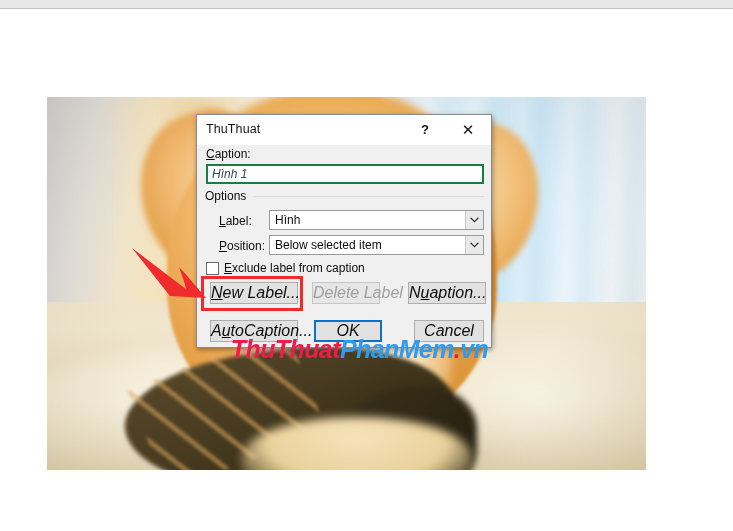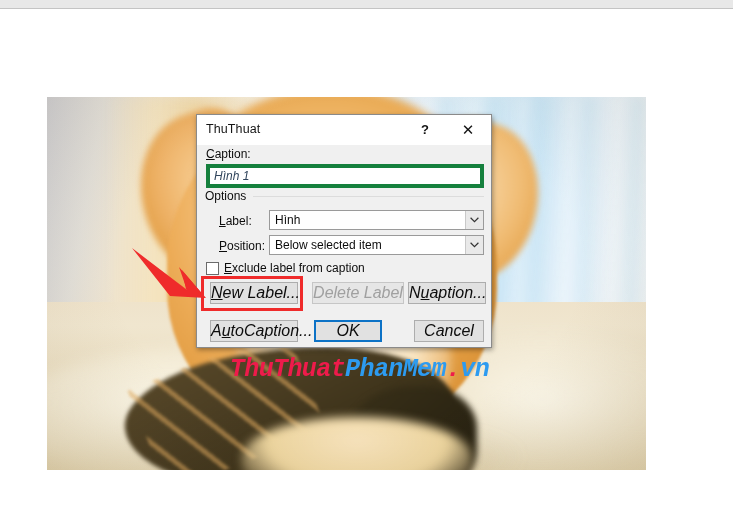--- a/index.html
+++ b/index.html
@@ -253,21 +253,21 @@
   }
   .fld-label u { text-decoration: underline; }
 
   #lbl-caption { left: 9px; top: 32px; }
 
   #caption-input {
     position: absolute;
     left: 9px; top: 49px;
     width: 278px; height: 20px;
     background: #ffffff;
-    border: 4px solid #15803d;
+    border: 2px solid #15803d;
     box-sizing: border-box;
     font-family: "Liberation Sans", sans-serif;
     font-size: 12px;
     font-style: italic;
     color: #31455c;
     padding: 8px 4px;
     line-height: 18px;
     outline: none;
   }
 
@@ -349,21 +349,21 @@
     height: 22px;
     line-height: 20px;
     white-space: nowrap;
     cursor: default;
     font-style: italic;
   }
   .btn.disabled { color: #a0a0a0; background: #e6e6e6; border-color: #c6c6c6; }
   .btn.default-btn { border: 2px solid #0c72c6; line-height: 18px; }
 
   #btn-new-label   { left: 13px;  top: 167px; width: 88px; }
-  #btn-delete-label{ left: 115px; top: 167px; width: 92px; text-align: center; }
+  #btn-delete-label{ left: 115px; top: 167px; width: 68px; text-align: center; }
   #btn-numbering   { left: 211px; top: 167px; width: 78px; }
   #btn-autocaption { left: 13px;  top: 205px; width: 88px; }
   #btn-ok          { left: 117px; top: 205px; width: 68px; }
   #btn-cancel      { left: 217px; top: 205px; width: 70px; }
 
   
   #highlight-new-label {
     position: absolute;
     left: 201px; top: 276px;
     width: 102px; height: 35px;
@@ -377,25 +377,25 @@
   #red-arrow {
     position: absolute;
     left: 130px; top: 243px;
     width: 95px; height: 66px;
     z-index: 41;
   }
 
   
   #watermark {
     position: absolute;
-    left: 0; top: 357px;
+    left: 0; top: 337px;
     width: 719px;
     text-align: center;
     z-index: 45;
-    font-family: Liberation Mono, monospace;
+    font-family: Liberation Sans, sans-serif;
     font-weight: bold;
     font-style: italic;
     font-size: 25px;
     letter-spacing: -0.6px;
     line-height: 1;
     white-space: nowrap;
     pointer-events: none;
   }
   #watermark span { display: inline; }
   .wm-red  { color: #ee1b4b; }

